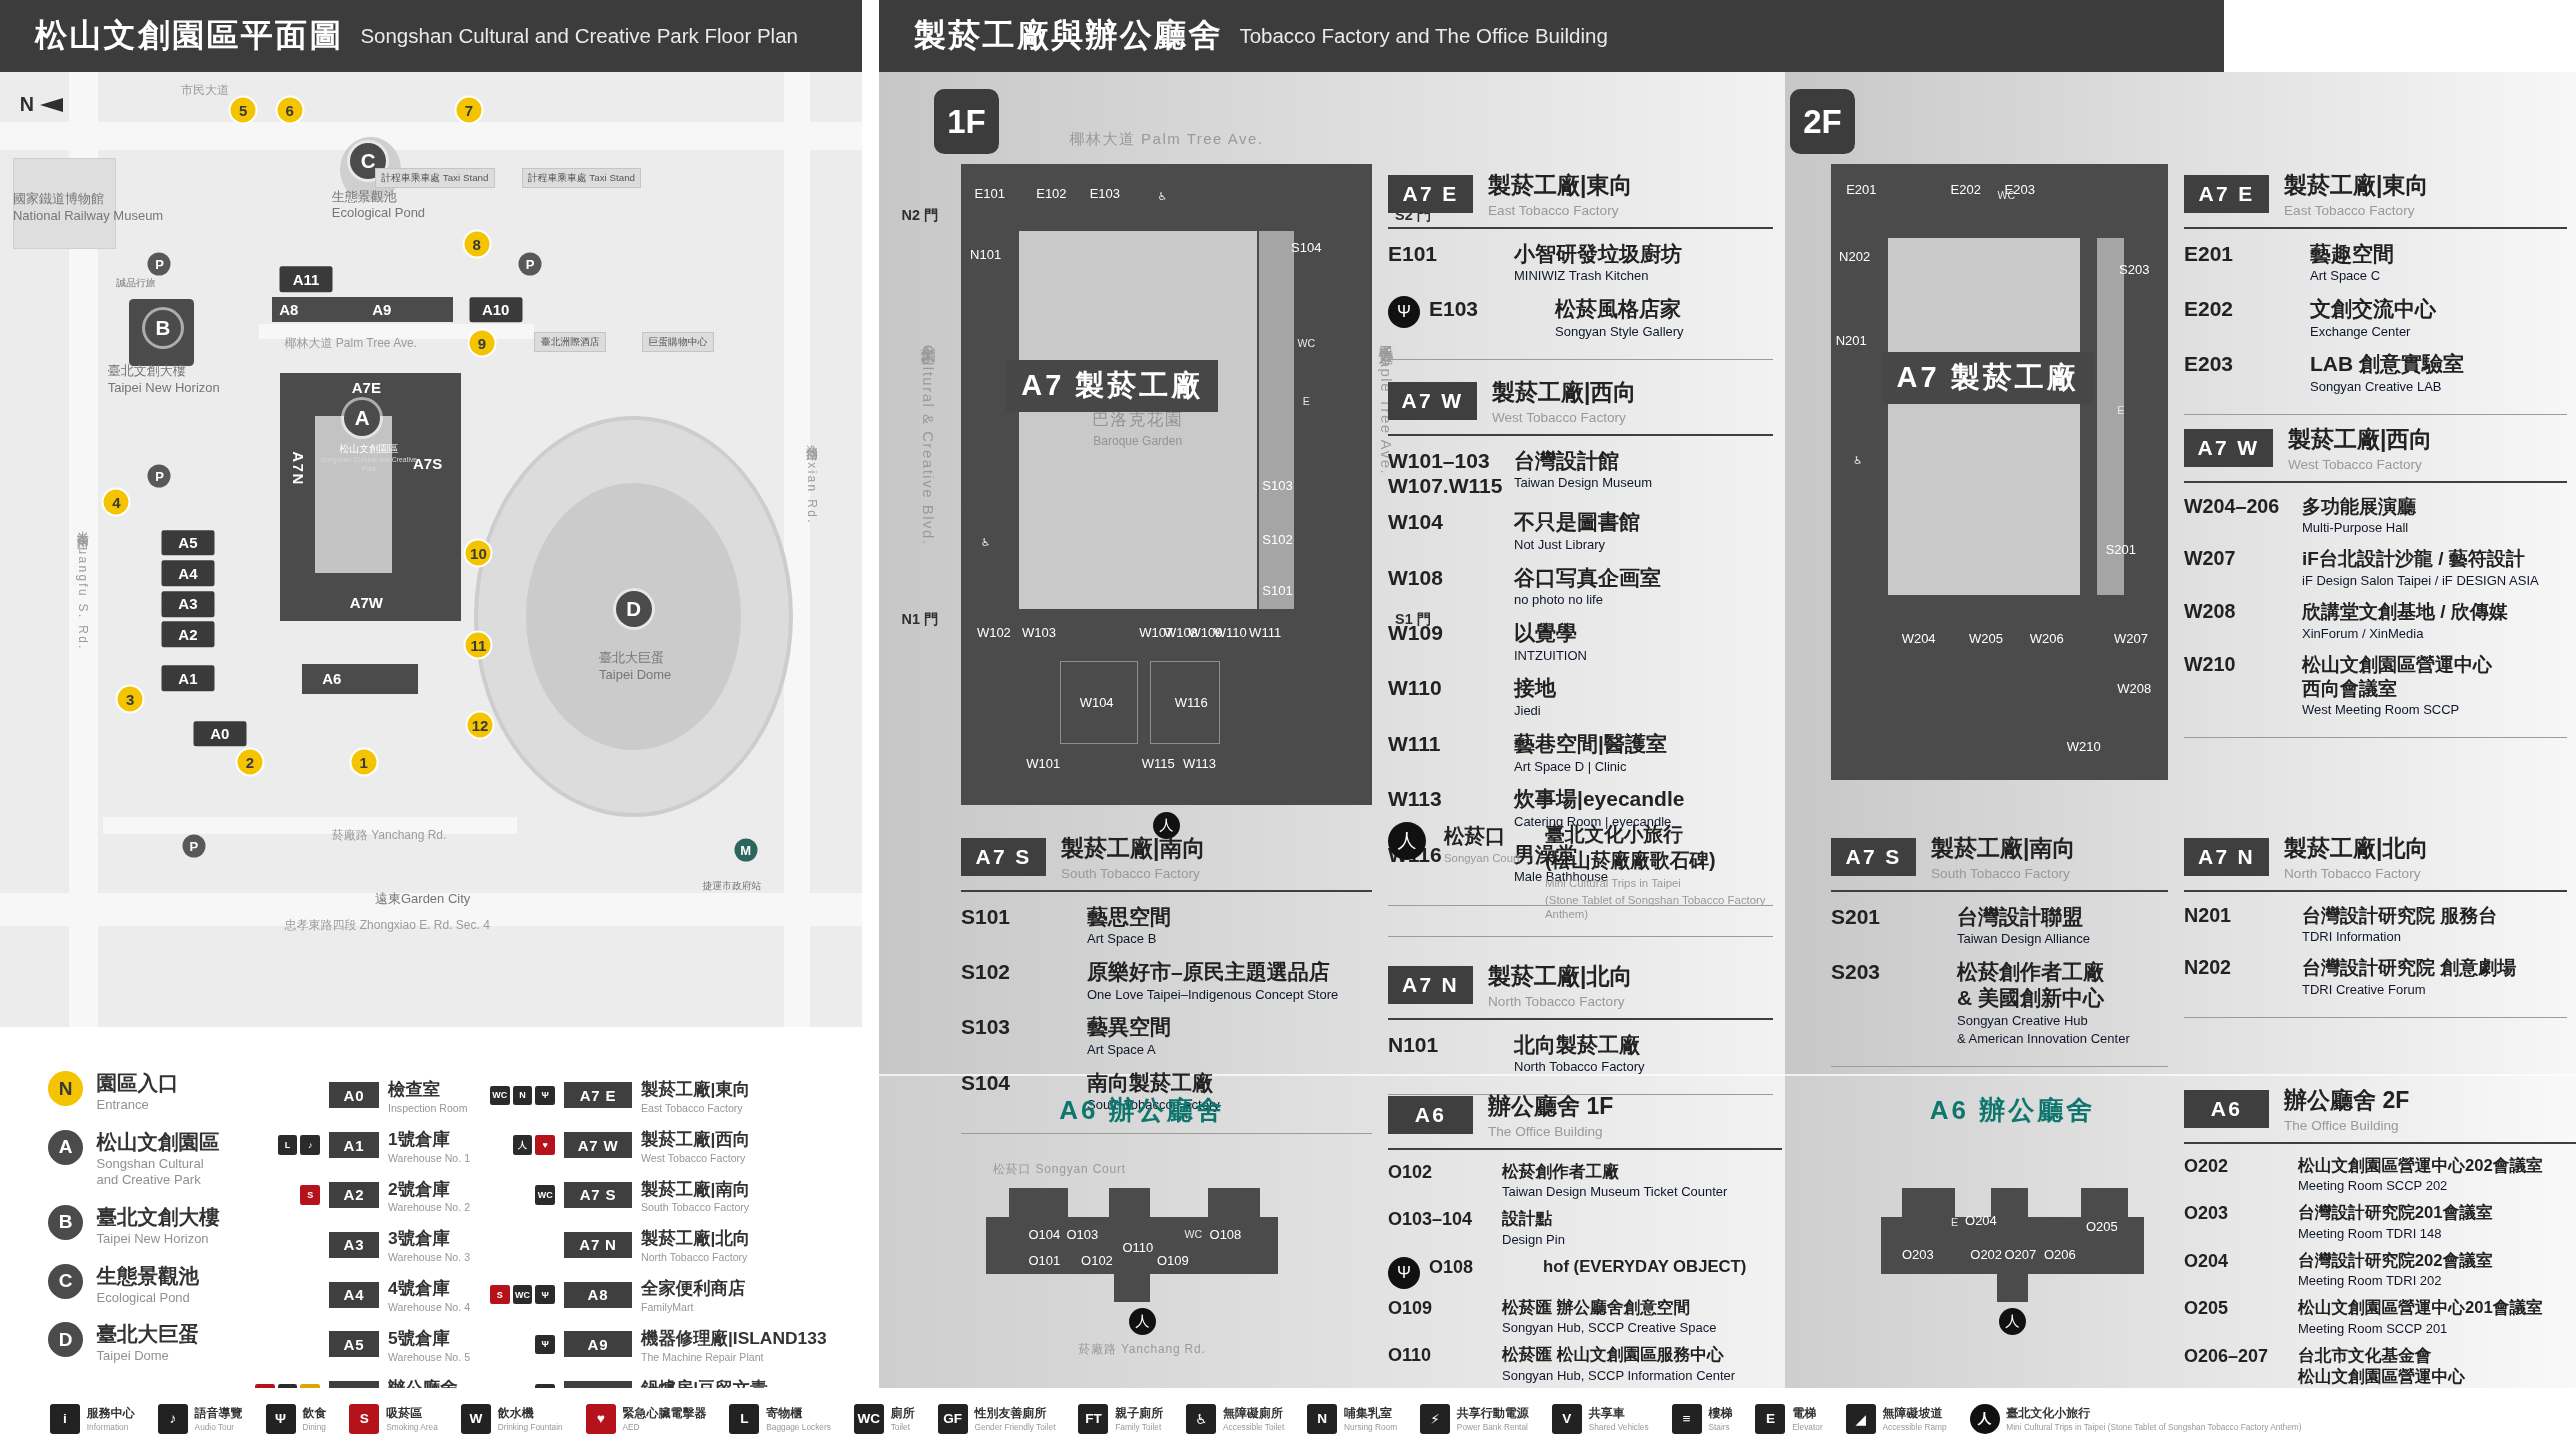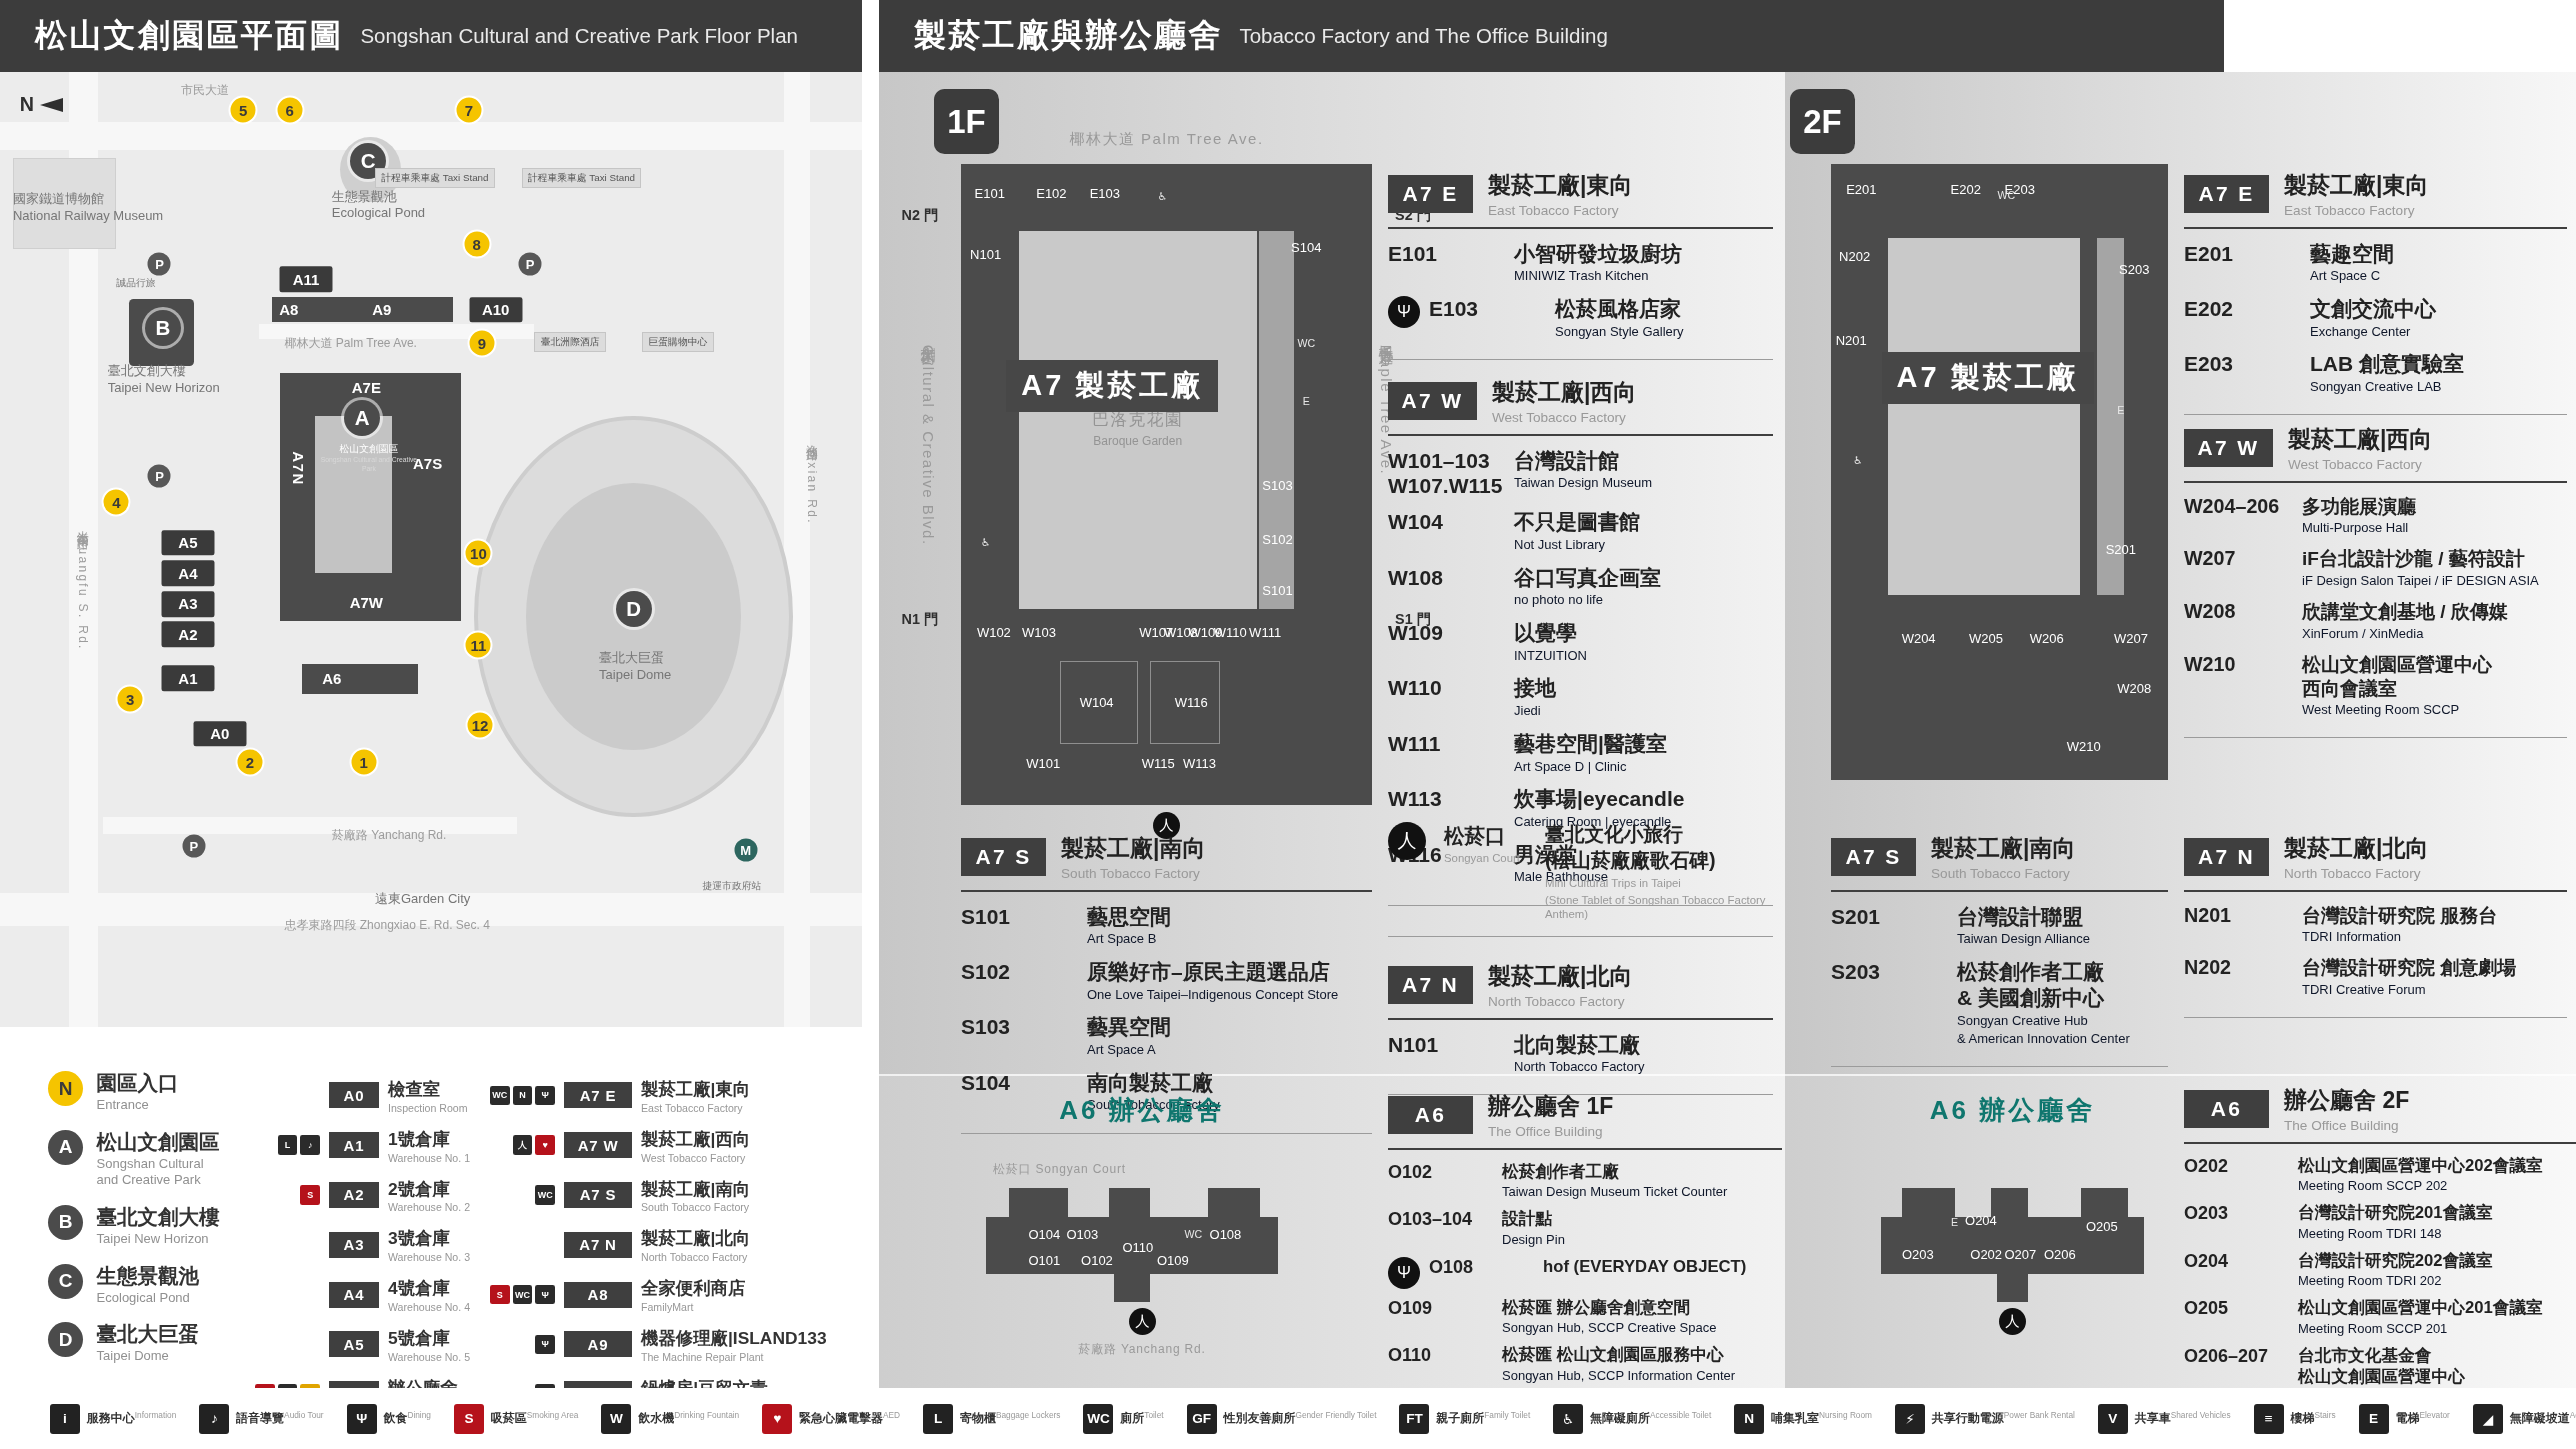--- a/index.html
+++ b/index.html
@@ -112,21 +112,21 @@
   .a6lab.center { text-align:center; }
   .row3f { display:flex; align-items:flex-start; margin-top:4.5px; }
   .badge3f { flex:none; width:29px; height:29px; border-radius:50%; background:#3f3f3f; color:#fff; font-size:13px; font-weight:bold; display:flex; align-items:center; justify-content:center; margin-right:10.6px; }
 
   
   .footer { position:absolute; left:0; top:1388px; width:2576px; height:61px; background:#fff; display:flex; align-items:center; gap:23px; padding-left:50px; }
   .fitem { display:flex; align-items:center; gap:6.8px; flex:none; }
   .fi { width:30px; height:30px; border-radius:3px; background:#222; color:#fff; font-size:13.6px; font-weight:bold; display:flex; align-items:center; justify-content:center; }
   .fitem.red .fi { background:#b5121b; }
   .fitem.circle .fi { border-radius:50%; background:#111; }
-  .ft { display:flex; flex-direction:row; }
+  .ft { display:flex; flex-direction:column; }
   .ftzh { font-size:12px; font-weight:bold; color:#333; white-space:nowrap; }
   .ften { font-size:8.3px; color:#999; white-space:nowrap; max-width:197px; }
 </style>
 </head>
 <body>
 
 <div class="hdr hdr-left">
   <span class="zh">松山文創園區平面圖</span>
   <span class="en">Songshan Cultural and Creative Park Floor Plan</span>
 </div>

